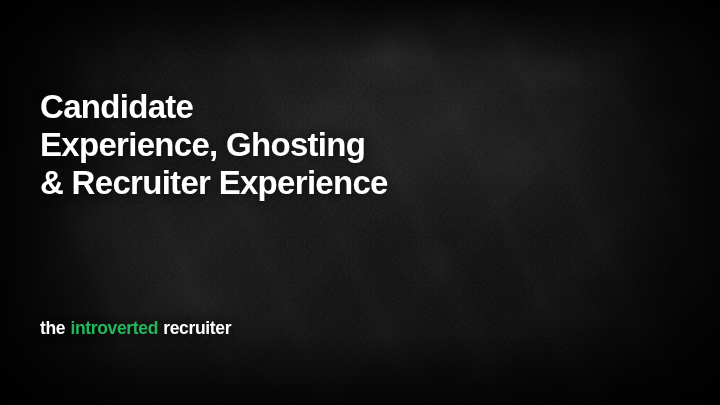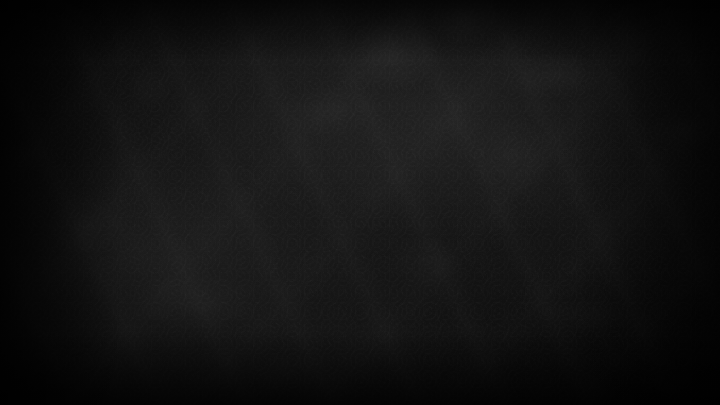--- a/index.html
+++ b/index.html
@@ -172,16 +172,22 @@
 
   <div class="tex-base"></div>
   <div class="tex-mottle"></div>
   <div class="tex-clouds"></div>
   <div class="tex-grain"></div>
   <div class="tex-vignette"></div>
   <div class="tex-edge"></div>
 
   <div class="content">
 
+    <h1 class="headline">Candidate
+Experience, Ghosting
+&amp; Recruiter Experience</h1>
 
+    <div class="wordmark">
+      <span class="wm-the">the</span><span class="wm-introverted">introverted</span><span class="wm-recruiter">recruiter</span>
+    </div>
 
   </div>
 </div>
 
 </body></html>

